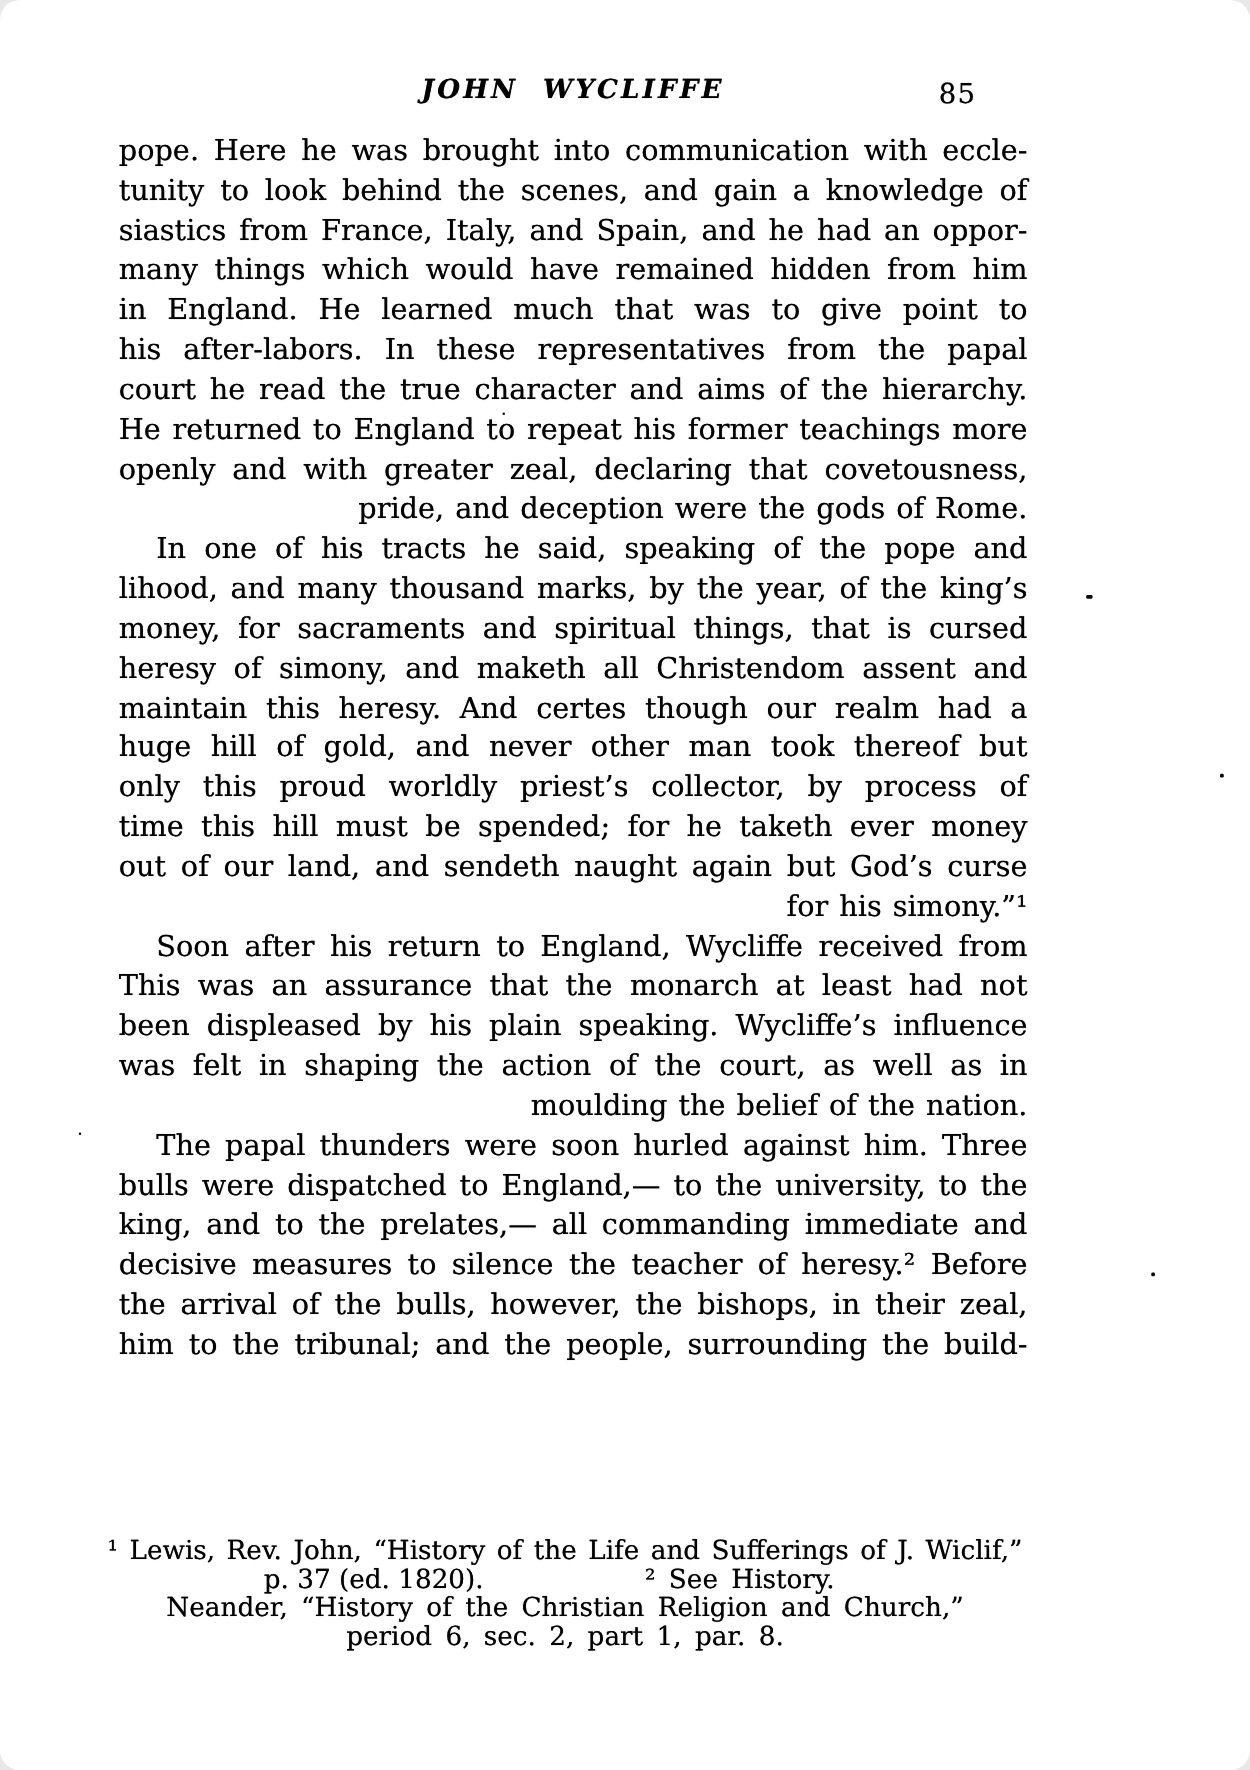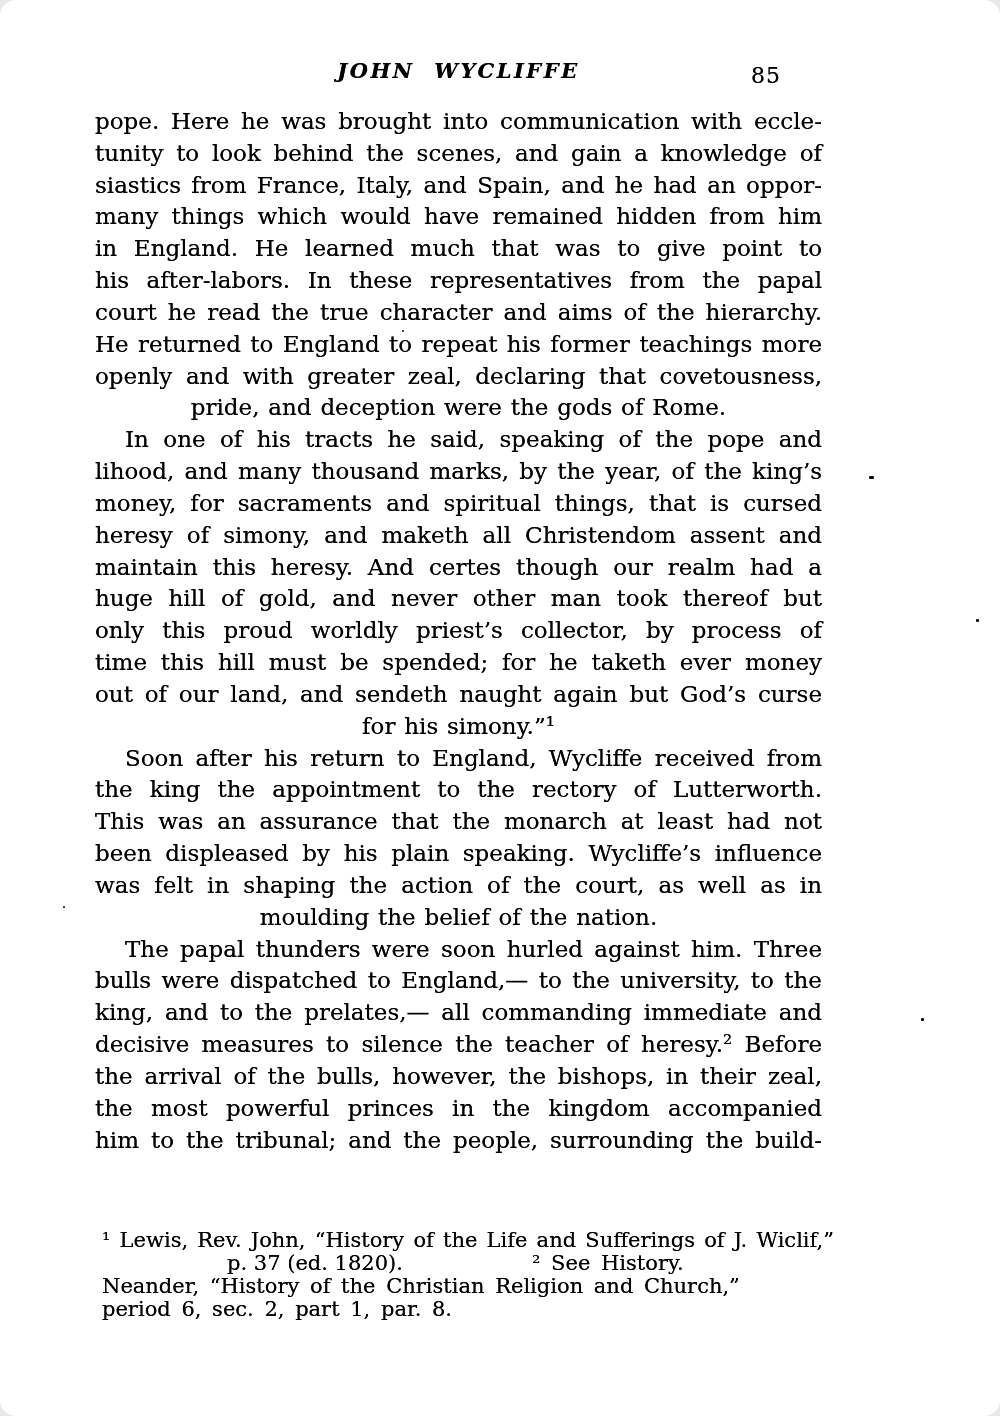--- a/index.html
+++ b/index.html
@@ -41,44 +41,44 @@
   .body-text {
     position: absolute;
     left: 95px; top: 106px;
     width: 727px;
     font-size: 23px;
     line-height: 31.83px;
   }
   .para { margin: 0; }
   .line {
     height: 31.83px;
-    text-align: center;
+    text-align: right;
     word-spacing: 1.5px;
   }
   .line.jl {
     text-align: justify;
     text-align-last: justify;
     text-justify: inter-word;
   }
   .line.indent { text-indent: 30px; }
   
   .footnotes {
     position: absolute;
-    left: 102px; top: 1229px;
+    left: 86px; top: 1229px;
     width: 732px;
     font-size: 21px;
     line-height: 23px;
   }
   .fn-line { height: 23px; }
   .fn-justify {
     text-align: justify;
     text-align-last: justify;
     text-justify: inter-word;
   }
-  .fn-center { text-align: left; word-spacing: 4px; }
+  .fn-center { text-align: center; word-spacing: 4px; }
   .fn-split { position: relative; }
   .fn-a { position: absolute; left: 125px; top: 0; white-space: nowrap; }
   .fn-b { position: absolute; left: 430px; top: 0; white-space: nowrap; word-spacing: 4px; }
   
   .speck {
     position: absolute;
     background: #0a0a0a;
     border-radius: 1px;
   }
 </style>
@@ -112,33 +112,31 @@
         <div class="line jl">heresy of simony, and maketh all Christendom assent and</div>
         <div class="line jl">maintain this heresy.  And certes though our realm had a</div>
         <div class="line jl">huge hill of gold, and never other man took thereof but</div>
         <div class="line jl">only this proud worldly priest’s collector, by process of</div>
         <div class="line jl">time this hill must be spended; for he taketh ever money</div>
         <div class="line jl">out of our land, and sendeth naught again but God’s curse</div>
         <div class="line">for his simony.”¹</div>
       </div>
       <div class="para">
         <div class="line jl indent">Soon after his return to England, Wycliffe received from</div>
-        <div class="line jl">the king the appointment to the rectory of Lutterworth.</div>
         <div class="line jl">This was an assurance that the monarch at least had not</div>
         <div class="line jl">been displeased by his plain speaking.  Wycliffe’s influence</div>
         <div class="line jl">was felt in shaping the action of the court, as well as in</div>
         <div class="line">moulding the belief of the nation.</div>
       </div>
       <div class="para">
         <div class="line jl indent">The papal thunders were soon hurled against him.  Three</div>
         <div class="line jl">bulls were dispatched to England,— to the university, to the</div>
         <div class="line jl">king, and to the prelates,— all commanding immediate and</div>
         <div class="line jl">decisive measures to silence the teacher of heresy.²  Before</div>
         <div class="line jl">the arrival of the bulls, however, the bishops, in their zeal,</div>
-        <div class="line jl">the most powerful princes in the kingdom accompanied</div>
         <div class="line jl">him to the tribunal; and the people, surrounding the build-</div>
       </div>
     </div>
 
   <div class="footnotes">
     <div class="fn-line fn-justify">¹ Lewis, Rev. John, “History of the Life and Sufferings of J. Wiclif,”</div>
     <div class="fn-line fn-split">
       <span class="fn-a">p. 37 (ed. 1820).</span>
       <span class="fn-b">² See History.</span>
     </div>

